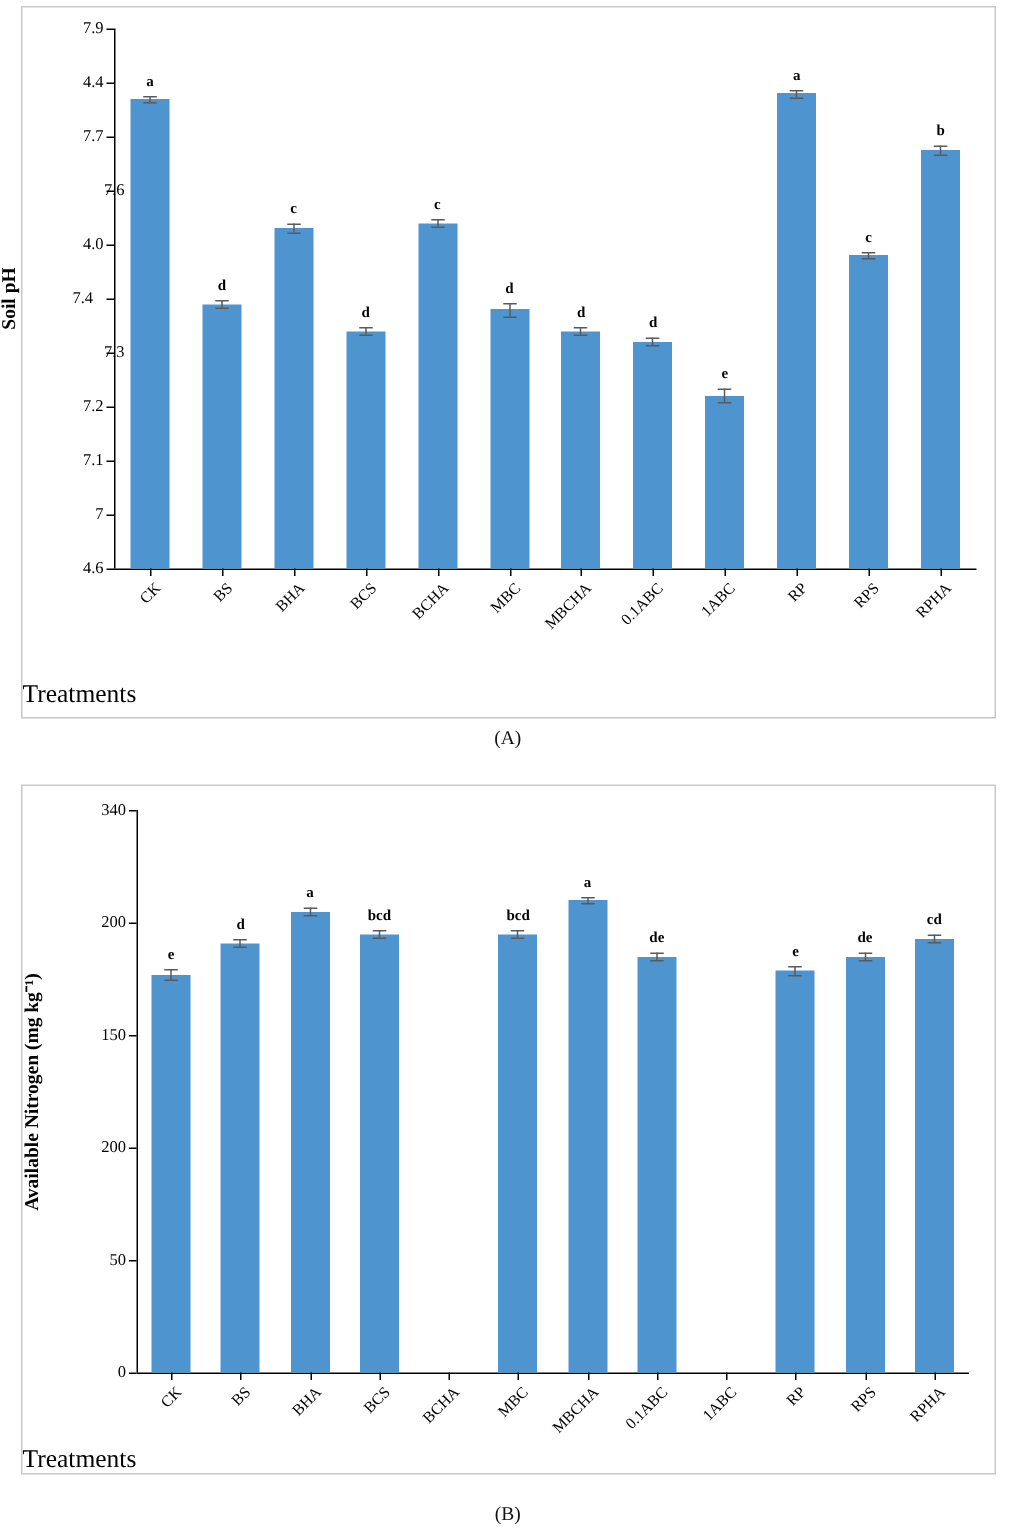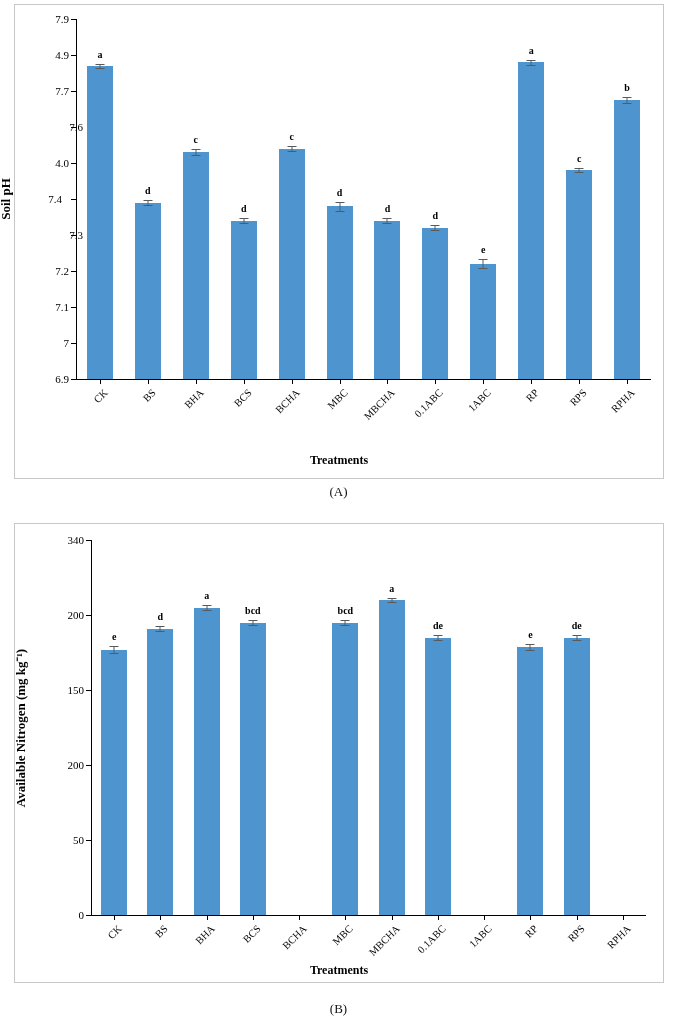--- a/index.html
+++ b/index.html
@@ -52,23 +52,22 @@
   }
   .ylabel {
     position: absolute;
     transform-origin: 0 0;
     font-weight: bold;
     font-size: 13px;
     white-space: nowrap;
   }
   .xlabel {
     position: absolute;
-    font-weight: bold;
-    font-size: 12px;
-    text-align: center;
+    font-weight: normal;
+    font-size: 17px;
     width: 100%;
     left: 0;
   }
   .axis-line {
     position: absolute;
     background: #000000;
   }
   .tick {
     position: absolute;
     background: #000000;
@@ -127,39 +126,39 @@
 </head>
 <body>
 
 <div class="figure-wrap">
 
   <div class="panel" id="panel-a">
     <div class="plot" id="plot-a">
         <div class="axis-line" style="left: 61px; top: 14px; width: 1px; height: 360px;"></div>
         <div class="axis-line" style="left: 61px; top: 374px; height: 1px; width: 575px;"></div>
         <div class="tick" style="left: 56px; top: 374px;"></div>
-        <div class="ytick-label" style="left: 13px; top: 374px; width: 41px;">6.9</div>
+        <div class="ytick-label" style="left: 13px; top: 374px; width: 41px;">4.6</div>
         <div class="tick" style="left: 56px; top: 338px;"></div>
         <div class="ytick-label" style="left: 13px; top: 338px; width: 41px;">7</div>
         <div class="tick" style="left: 56px; top: 302px;"></div>
         <div class="ytick-label" style="left: 13px; top: 302px; width: 41px;">7.1</div>
         <div class="tick" style="left: 56px; top: 266px;"></div>
         <div class="ytick-label" style="left: 13px; top: 266px; width: 41px;">7.2</div>
         <div class="tick" style="left: 56px; top: 230px;"></div>
         <div class="ytick-label" style="left: 27px; top: 230px; width: 41px;">7.3</div>
         <div class="tick" style="left: 56px; top: 194px;"></div>
         <div class="ytick-label" style="left: 6px; top: 194px; width: 41px;">7.4</div>
         <div class="tick" style="left: 56px; top: 158px;"></div>
         <div class="ytick-label" style="left: 13px; top: 158px; width: 41px;">4.0</div>
         <div class="tick" style="left: 56px; top: 122px;"></div>
         <div class="ytick-label" style="left: 27px; top: 122px; width: 41px;">7.6</div>
         <div class="tick" style="left: 56px; top: 86px;"></div>
         <div class="ytick-label" style="left: 13px; top: 86px; width: 41px;">7.7</div>
         <div class="tick" style="left: 56px; top: 50px;"></div>
-        <div class="ytick-label" style="left: 13px; top: 50px; width: 41px;">4.9</div>
+        <div class="ytick-label" style="left: 13px; top: 50px; width: 41px;">4.4</div>
         <div class="tick" style="left: 56px; top: 14px;"></div>
         <div class="ytick-label" style="left: 13px; top: 14px; width: 41px;">7.9</div>
         <div class="ylabel" style="left: -1px; top: 194px; transform: rotate(-90deg) translate(-50%, -100%);">Soil pH</div>
         <div class="bar-group" style="left: 71.9583px; top: 14px; height: 360px; width: 26px;">
           <div class="bar" style="height: 313.2px; background: rgb(78, 149, 207);"></div>
           <div class="err" style="top: 44.64px; height: 4.32px;"></div>
           <div class="err-cap" style="top: 44.64px; width: 9px;"></div>
           <div class="err-cap" style="top: 48.96px; width: 9px;"></div>
           <div class="sig" style="top: 29.64px;">a</div>
         </div>
@@ -364,20 +363,27 @@
         <div class="xtick-label" style="left: 473.375px; top: 399px; width: 44px;">RP</div>
         <div class="bar-group" style="left: 548.625px; top: 16px; height: 375px; width: 26px;">
           <div class="bar" style="height: 277.5px; background: rgb(78, 149, 207);"></div>
           <div class="err" style="top: 95.25px; height: 4.5px;"></div>
           <div class="err-cap" style="top: 95.25px; width: 9px;"></div>
           <div class="err-cap" style="top: 99.75px; width: 9px;"></div>
           <div class="sig" style="top: 80.25px;">de</div>
         </div>
         <div class="tick" style="left: 561.625px; top: 391px; width: 1px; height: 5px;"></div>
         <div class="xtick-label" style="left: 519.625px; top: 399px; width: 44px;">RPS</div>
+        <div class="bar-group" style="left: 594.875px; top: 16px; height: 375px; width: 26px;">
+          <div class="bar" style="height: 289.5px; background: rgb(78, 149, 207);"></div>
+          <div class="err" style="top: 83.25px; height: 4.5px;"></div>
+          <div class="err-cap" style="top: 83.25px; width: 9px;"></div>
+          <div class="err-cap" style="top: 87.75px; width: 9px;"></div>
+          <div class="sig" style="top: 68.25px;">cd</div>
+        </div>
         <div class="tick" style="left: 607.875px; top: 391px; width: 1px; height: 5px;"></div>
         <div class="xtick-label" style="left: 565.875px; top: 399px; width: 44px;">RPHA</div>
         <div class="xlabel" style="top: 439px;">Treatments</div>
       </div>
   </div>
   <div class="panel-caption" id="caption-b">(B)</div>
 
 </div>
 
 </body></html>

